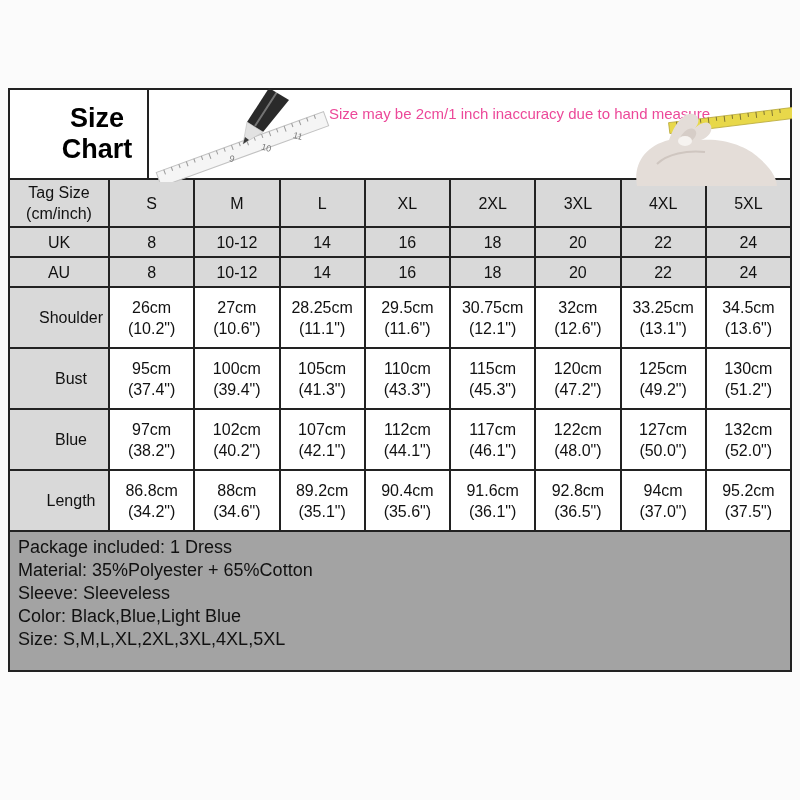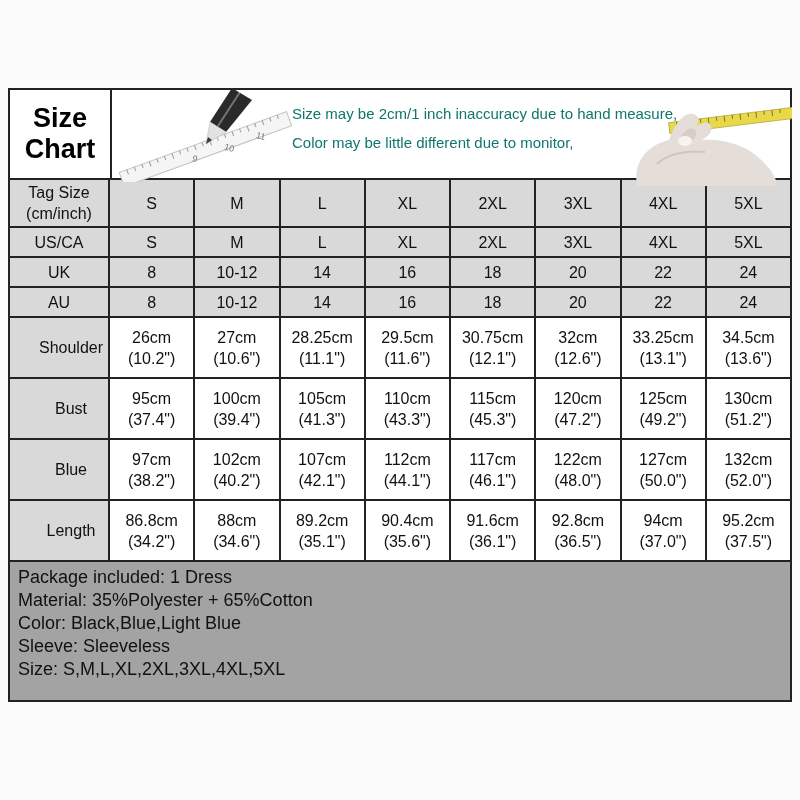--- a/index.html
+++ b/index.html
@@ -29,37 +29,38 @@
     flex:0 0 100px;
     border-right:2px solid #222;
     display:flex;
     flex-direction:column;
     align-items:center;
     justify-content:center;
     font-size:27px;
     font-weight:bold;
     line-height:31px;
     color:#000;
+    padding-left:37px;
   }
   .banner{
     flex:1;
     position:relative;
     overflow:visible;
   }
   .pencil-art{
     position:absolute; left:2px; top:-4px;
     width:182px; height:96px;
   }
   .notes{
     position:absolute; left:180px; top:9px;
   }
   .note-line{
     font-size:15px;
     line-height:29px;
-    color:#0f766e;
+    color:#ec4899;
     white-space:nowrap;
   }
   .hand-art{
     position:absolute; right:-2px; top:4px;
     width:165px; height:92px;
     z-index:2;
   }
   
   table.size-table{
     width:784px;
@@ -147,21 +148,20 @@
         <g>
           <polygon points="118,2 138,14 112,46 96,36" fill="#2a2a2a"></polygon>
           <polygon points="112,46 96,36 92,58" fill="#e2e2e2" stroke="#bdbdbd" stroke-width="0.6"></polygon>
           <polygon points="94,51 92,58 98,54" fill="#3a3a3a"></polygon>
           <line x1="126" y1="6" x2="104" y2="40" stroke="#ffffff" stroke-width="2" opacity="0.35"></line>
         </g>
       </svg>
 
       <div class="notes">
           <div class="note-line">Size may be 2cm/1 inch inaccuracy due to hand measure,</div>
-          <div class="note-line">Color may be little different due to monitor,</div>
         </div>
 
       <svg class="hand-art" viewBox="0 0 165 92" aria-hidden="true">
         <g transform="rotate(-7 80 30)">
           <rect x="42" y="24" width="130" height="11" fill="#e8d84a" stroke="#b9a93a" stroke-width="0.8"></rect>
           <g stroke="#6a6030" stroke-width="0.8">
             <line x1="50" y1="24" x2="50" y2="30"></line>
               <line x1="58" y1="24" x2="58" y2="28"></line>
             <line x1="66" y1="24" x2="66" y2="30"></line>
               <line x1="74" y1="24" x2="74" y2="28"></line>
@@ -218,49 +218,20 @@
           </td>
           <td>
             <span class="cl">4XL</span>
           </td>
           <td>
             <span class="cl">5XL</span>
           </td>
         </tr>
         <tr class="kind-sizes shaded">
           <td class="label-cell">
-            <span class="cl">US/CA</span>
-          </td>
-          <td>
-            <span class="cl">S</span>
-          </td>
-          <td>
-            <span class="cl">M</span>
-          </td>
-          <td>
-            <span class="cl">L</span>
-          </td>
-          <td>
-            <span class="cl">XL</span>
-          </td>
-          <td>
-            <span class="cl">2XL</span>
-          </td>
-          <td>
-            <span class="cl">3XL</span>
-          </td>
-          <td>
-            <span class="cl">4XL</span>
-          </td>
-          <td>
-            <span class="cl">5XL</span>
-          </td>
-        </tr>
-        <tr class="kind-sizes shaded">
-          <td class="label-cell">
             <span class="cl">UK</span>
           </td>
           <td>
             <span class="cl">8</span>
           </td>
           <td>
             <span class="cl">10-12</span>
           </td>
           <td>
             <span class="cl">14</span>
@@ -457,18 +428,18 @@
             <span class="cl">95.2cm</span>
             <span class="cl">(37.5")</span>
           </td>
         </tr>
       </tbody>
   </table>
 
   <div class="details">
       <div class="detail-line">Package included: 1 Dress</div>
       <div class="detail-line">Material: 35%Polyester + 65%Cotton</div>
+      <div class="detail-line">Sleeve: Sleeveless</div>
       <div class="detail-line">Color: Black,Blue,Light Blue</div>
-      <div class="detail-line">Sleeve: Sleeveless</div>
       <div class="detail-line">Size: S,M,L,XL,2XL,3XL,4XL,5XL</div>
     </div>
 
 </div>
 
 </body></html>

